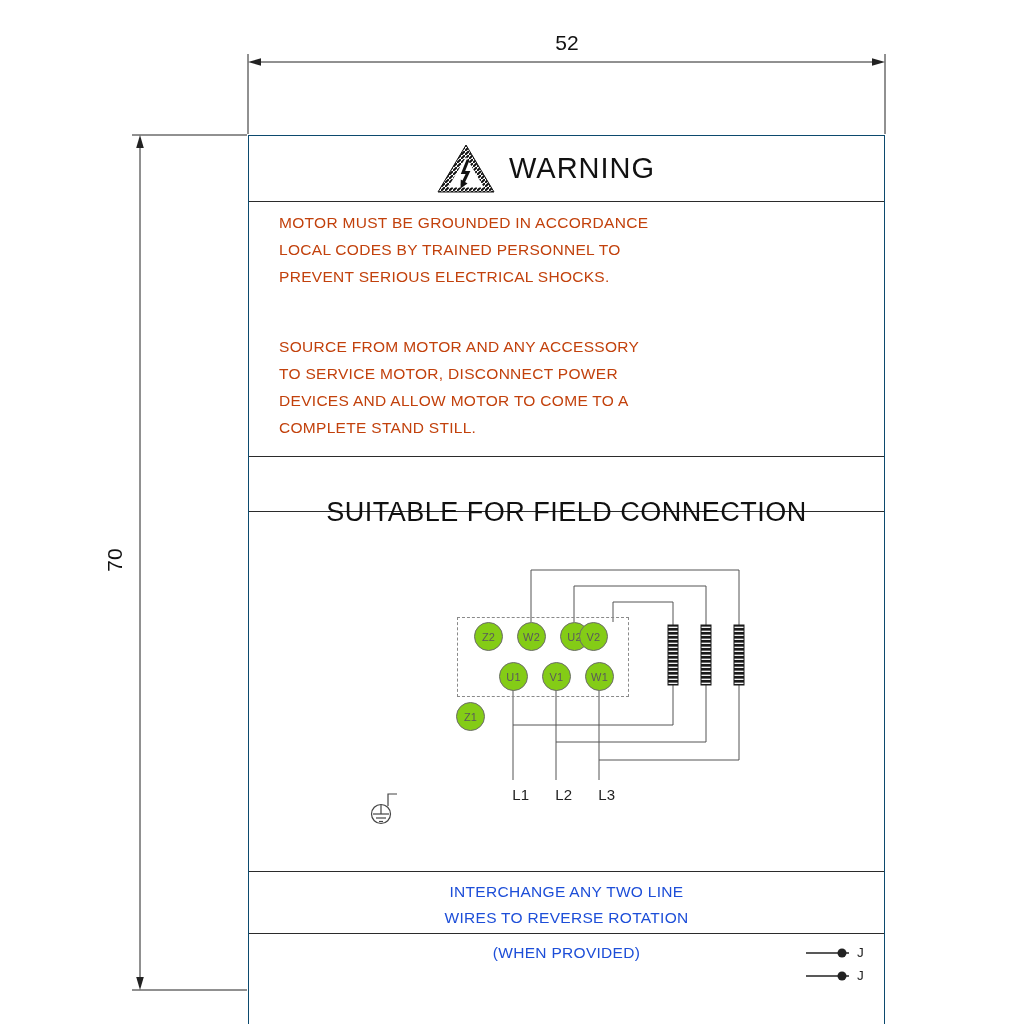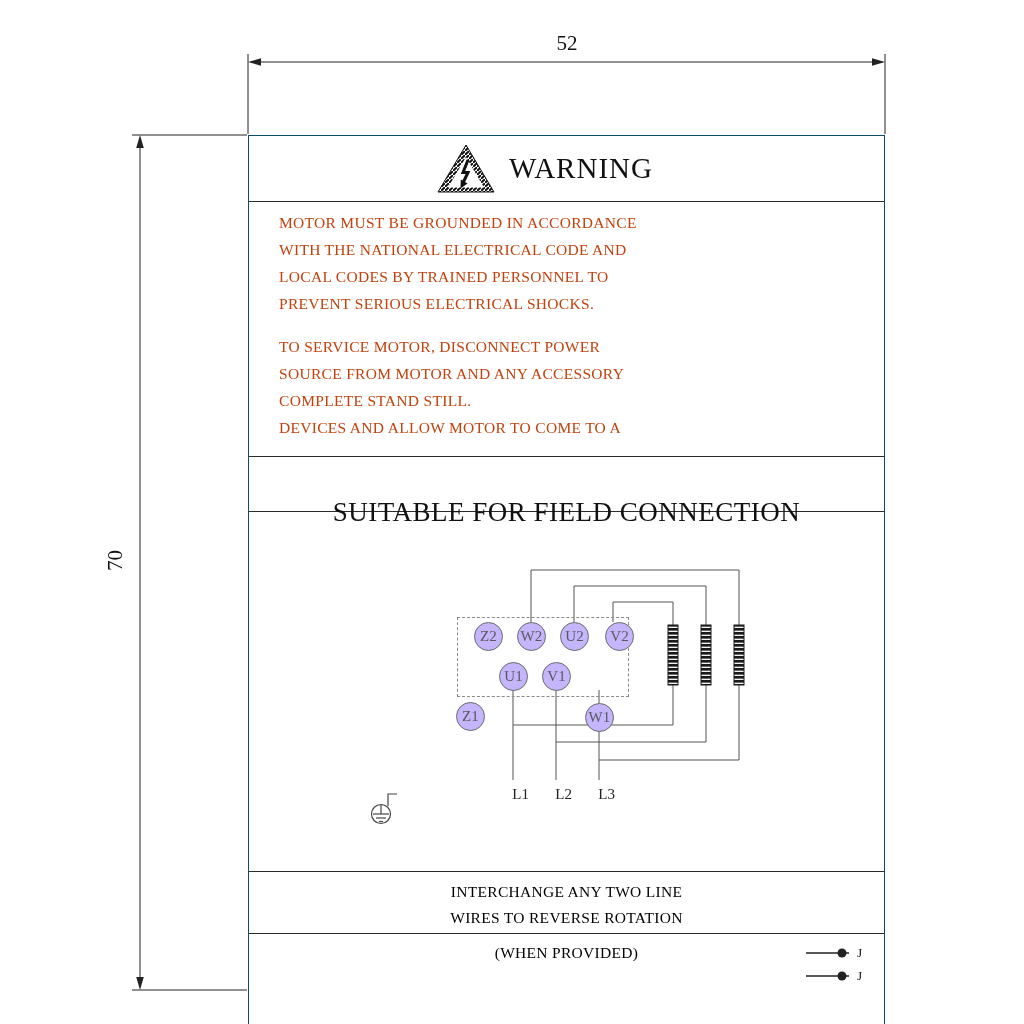--- a/index.html
+++ b/index.html
@@ -1,18 +1,18 @@
 <!DOCTYPE html>
 <html><head>
 <meta charset="utf-8">
 <style>
   html,body { margin:0; padding:0; background:#ffffff; }
   .canvas {
     position:relative; width:1024px; height:1024px; background:#ffffff;
-    font-family:Liberation Serif, serif; color:#1a1a1a; overflow:hidden;
+    font-family:Liberation Sans, sans-serif; color:#1a1a1a; overflow:hidden;
   }
   .abs { position:absolute; }
   .svg-layer { position:absolute; left:0; top:0; }
 
   
   .dim-num { font-size:21px; color:#111; text-align:center; width:60px; }
   .dim-num.rot { transform:rotate(-90deg); }
 
   
   .label-box {
@@ -25,27 +25,27 @@
   .tri { position:absolute; left:188px; top:7px; }
 
   .para { position:absolute; left:30px; font-size:15.5px; letter-spacing:.3px; line-height:27px; color:#c2410c; white-space:nowrap; }
   .para div { height:27px; }
 
   .field-head { position:absolute; left:0; top:337px; width:100%; text-align:center; font-size:27px; letter-spacing:.5px; color:#111;margin-top:24px; }
 
   .dashed-rect { position:absolute; left:208px; top:481px; width:172px; height:80px; border:1px dashed #8a8a8a; box-sizing:border-box; }
   .term {
     position:absolute; width:29px; height:29px; border-radius:50%;
-    border:1.4px solid #6b6b6b; box-sizing:border-box; background:#c4b5fd;
+    border:1.4px solid #6b6b6b; box-sizing:border-box; background:#84cc16;
     display:flex; align-items:center; justify-content:center;
-    font-size:15px; color:#5a5a5a; letter-spacing:.2px;
+    font-size:11px; color:#5a5a5a; letter-spacing:.2px;
   }
   .lline { position:absolute; width:30px; text-align:right; font-size:15px; color:#222; top:650px; }
 
-  .note { position:absolute; left:0; width:100%; text-align:center; font-size:15.5px; letter-spacing:.3px; line-height:26px; color:#000000; }
+  .note { position:absolute; left:0; width:100%; text-align:center; font-size:15.5px; letter-spacing:.3px; line-height:26px; color:#1d4ed8; }
   .j-label { position:absolute; font-size:13.5px; color:#222; }
 </style>
 </head>
 <body>
 
 <div class="canvas">
 
   <svg class="svg-layer" width="1024" height="1024" viewBox="0 0 1024 1024">
     <defs>
       <pattern id="coilHatch" width="6" height="4" patternUnits="userSpaceOnUse">
@@ -124,44 +124,43 @@
       </defs>
       <polygon points="29,2 57,49 1,49" fill="url(#triHatch)" stroke="#111" stroke-width="1"></polygon>
       <polygon points="29,14 47,44.5 11,44.5" fill="#ffffff"></polygon>
       <path d="M31 17 L26 29.5 L31 29.5 L25 42" stroke="#111" stroke-width="3" fill="none"></path>
       <polygon points="23.5,45.5 23.8,36.5 30.5,40.5" fill="#111"></polygon>
     </svg>
     <div class="warn-title">WARNING</div>
 
     <div class="para" style="top:73px;">
       <div>MOTOR MUST BE GROUNDED IN ACCORDANCE</div>
-      <div>WITH THE NATIONAL ELECTRICAL CODE AND</div>
       <div>LOCAL CODES BY TRAINED PERSONNEL TO</div>
       <div>PREVENT SERIOUS ELECTRICAL SHOCKS.</div>
     </div>
     <div class="para" style="top:197px;">
+      <div>SOURCE FROM MOTOR AND ANY ACCESSORY</div>
       <div>TO SERVICE MOTOR, DISCONNECT POWER</div>
-      <div>SOURCE FROM MOTOR AND ANY ACCESSORY</div>
+      <div>DEVICES AND ALLOW MOTOR TO COME TO A</div>
       <div>COMPLETE STAND STILL.</div>
-      <div>DEVICES AND ALLOW MOTOR TO COME TO A</div>
     </div>
 
     <div class="field-head">SUITABLE FOR FIELD CONNECTION</div>
 
     <div class="dashed-rect"></div>
 
     <div class="term" style="left:225px; top:486px;">Z2</div>
     <div class="term" style="left:268px; top:486px;">W2</div>
     <div class="term" style="left:311px; top:486px;">U2</div>
-    <div class="term" style="left:356px; top:486px;">V2</div>
+    <div class="term" style="left:330px; top:486px;">V2</div>
 
     <div class="term" style="left:207px; top:526px;margin-top:40px;">Z1</div>
     <div class="term" style="left:250px; top:526px;">U1</div>
     <div class="term" style="left:293px; top:526px;">V1</div>
-    <div class="term" style="left:336px; top:526px;margin-top:41px;">W1</div>
+    <div class="term" style="left:336px; top:526px;">W1</div>
 
     <div class="lline" style="left:250px;">L1</div>
     <div class="lline" style="left:293px;">L2</div>
     <div class="lline" style="left:336px;">L3</div>
 
     <div class="note" style="top:743px;">
       <div>INTERCHANGE ANY TWO LINE</div>
       <div>WIRES TO REVERSE ROTATION</div>
     </div>
 

